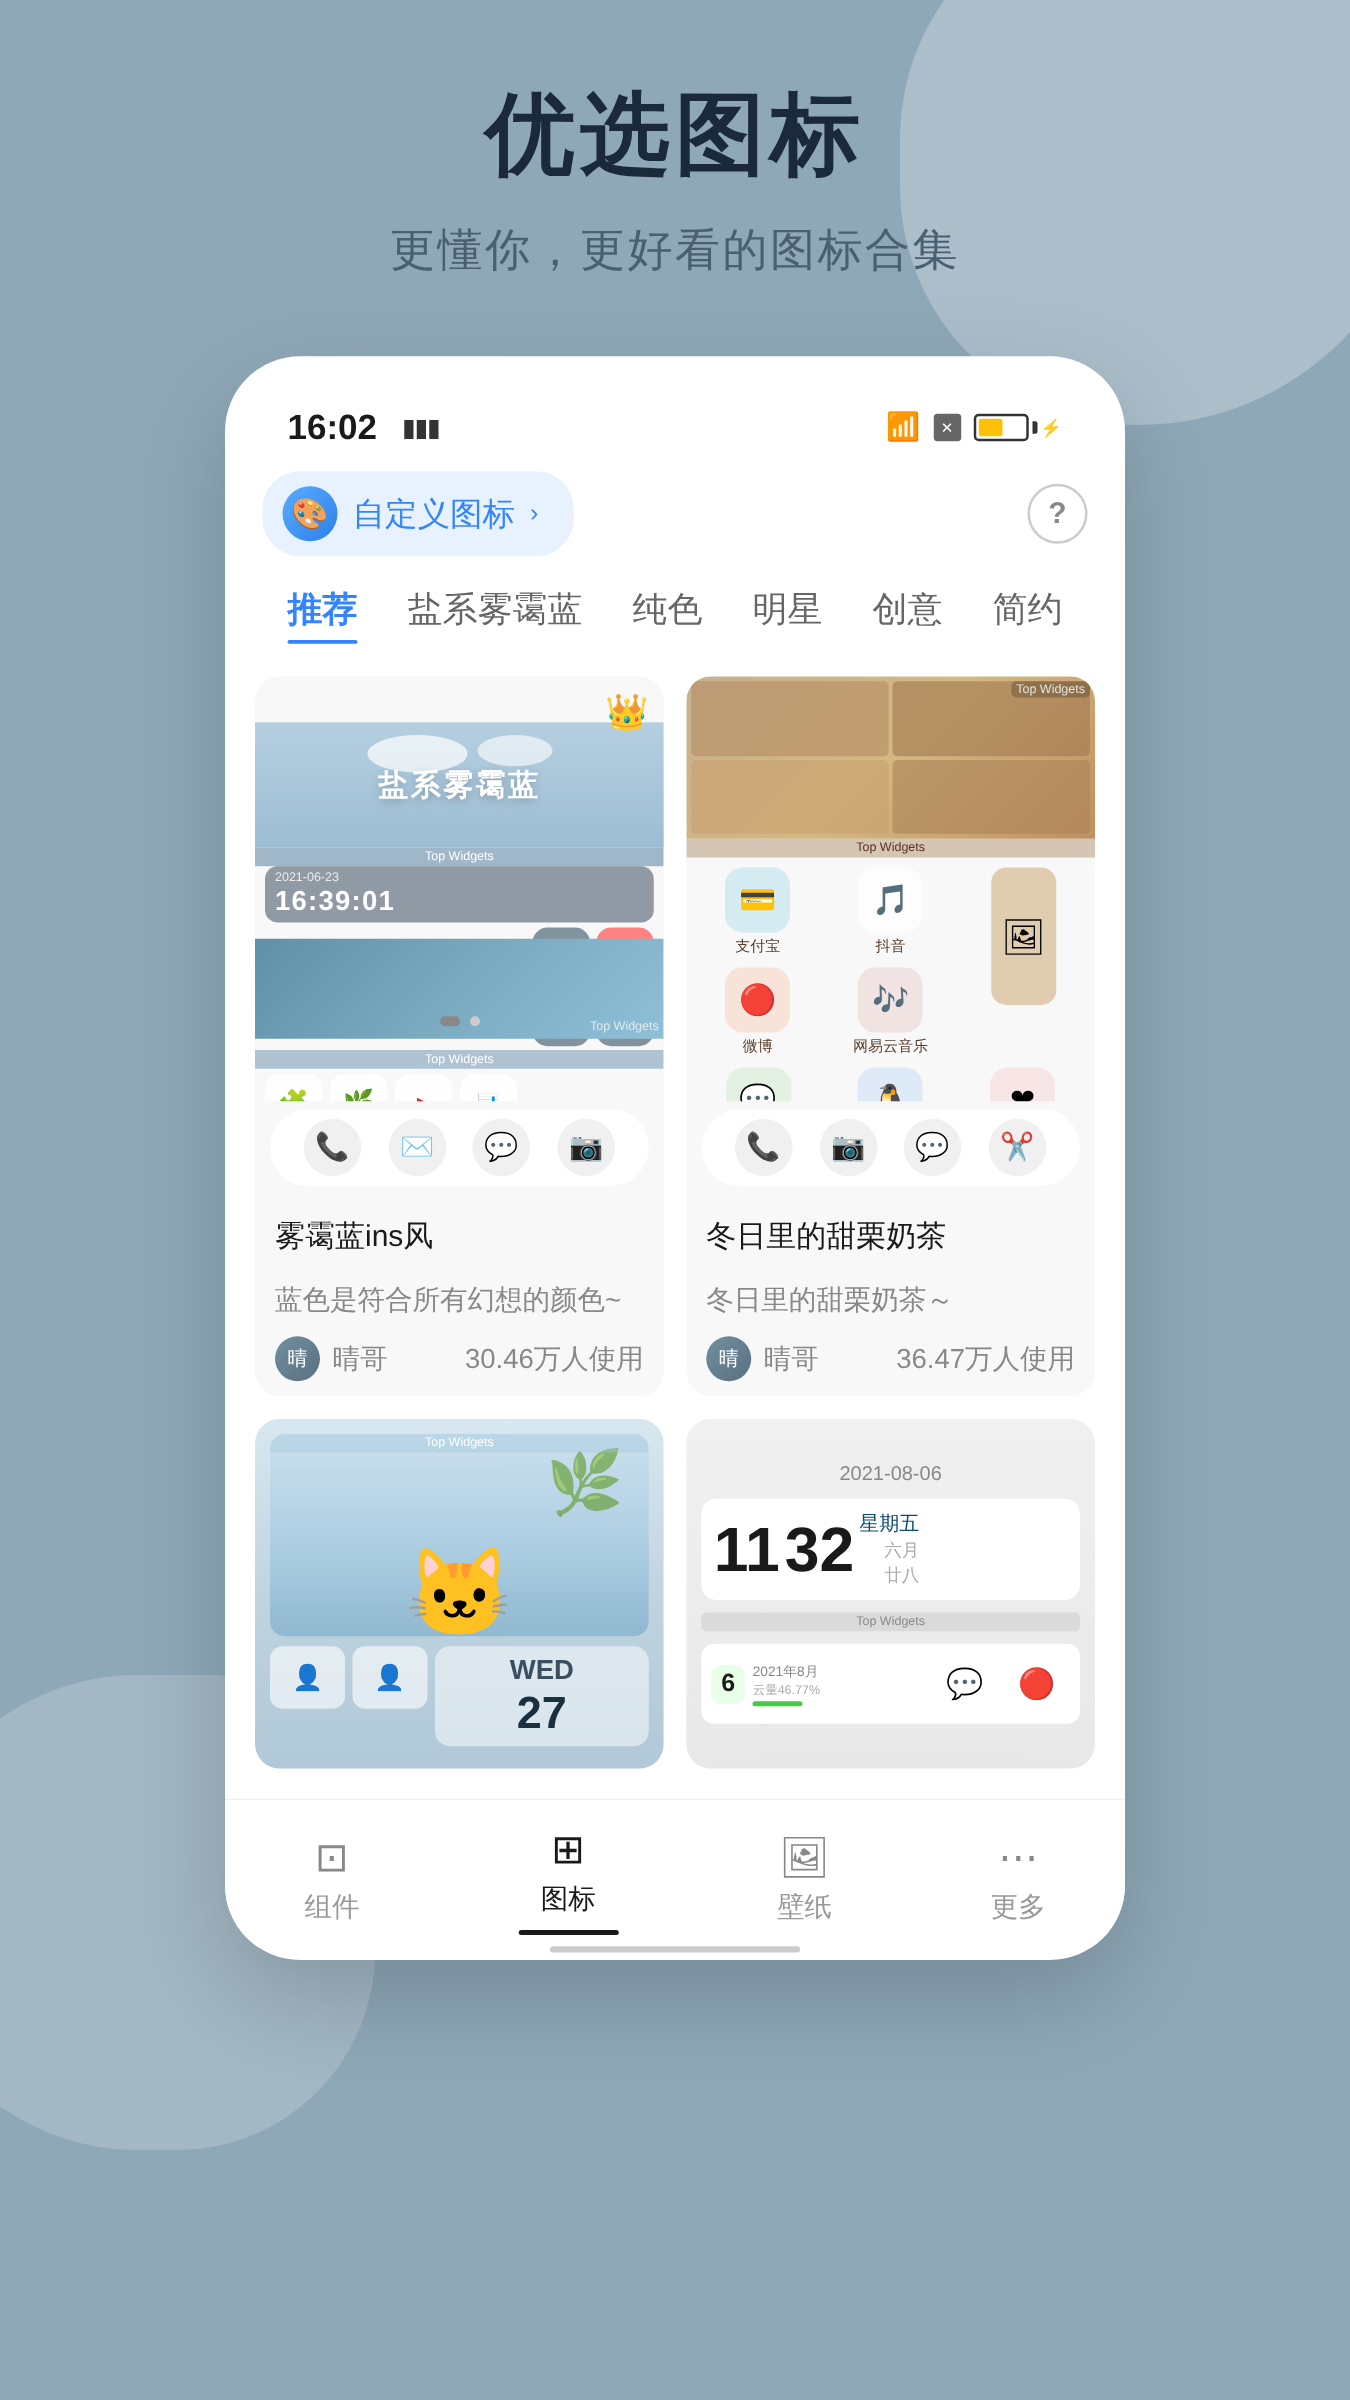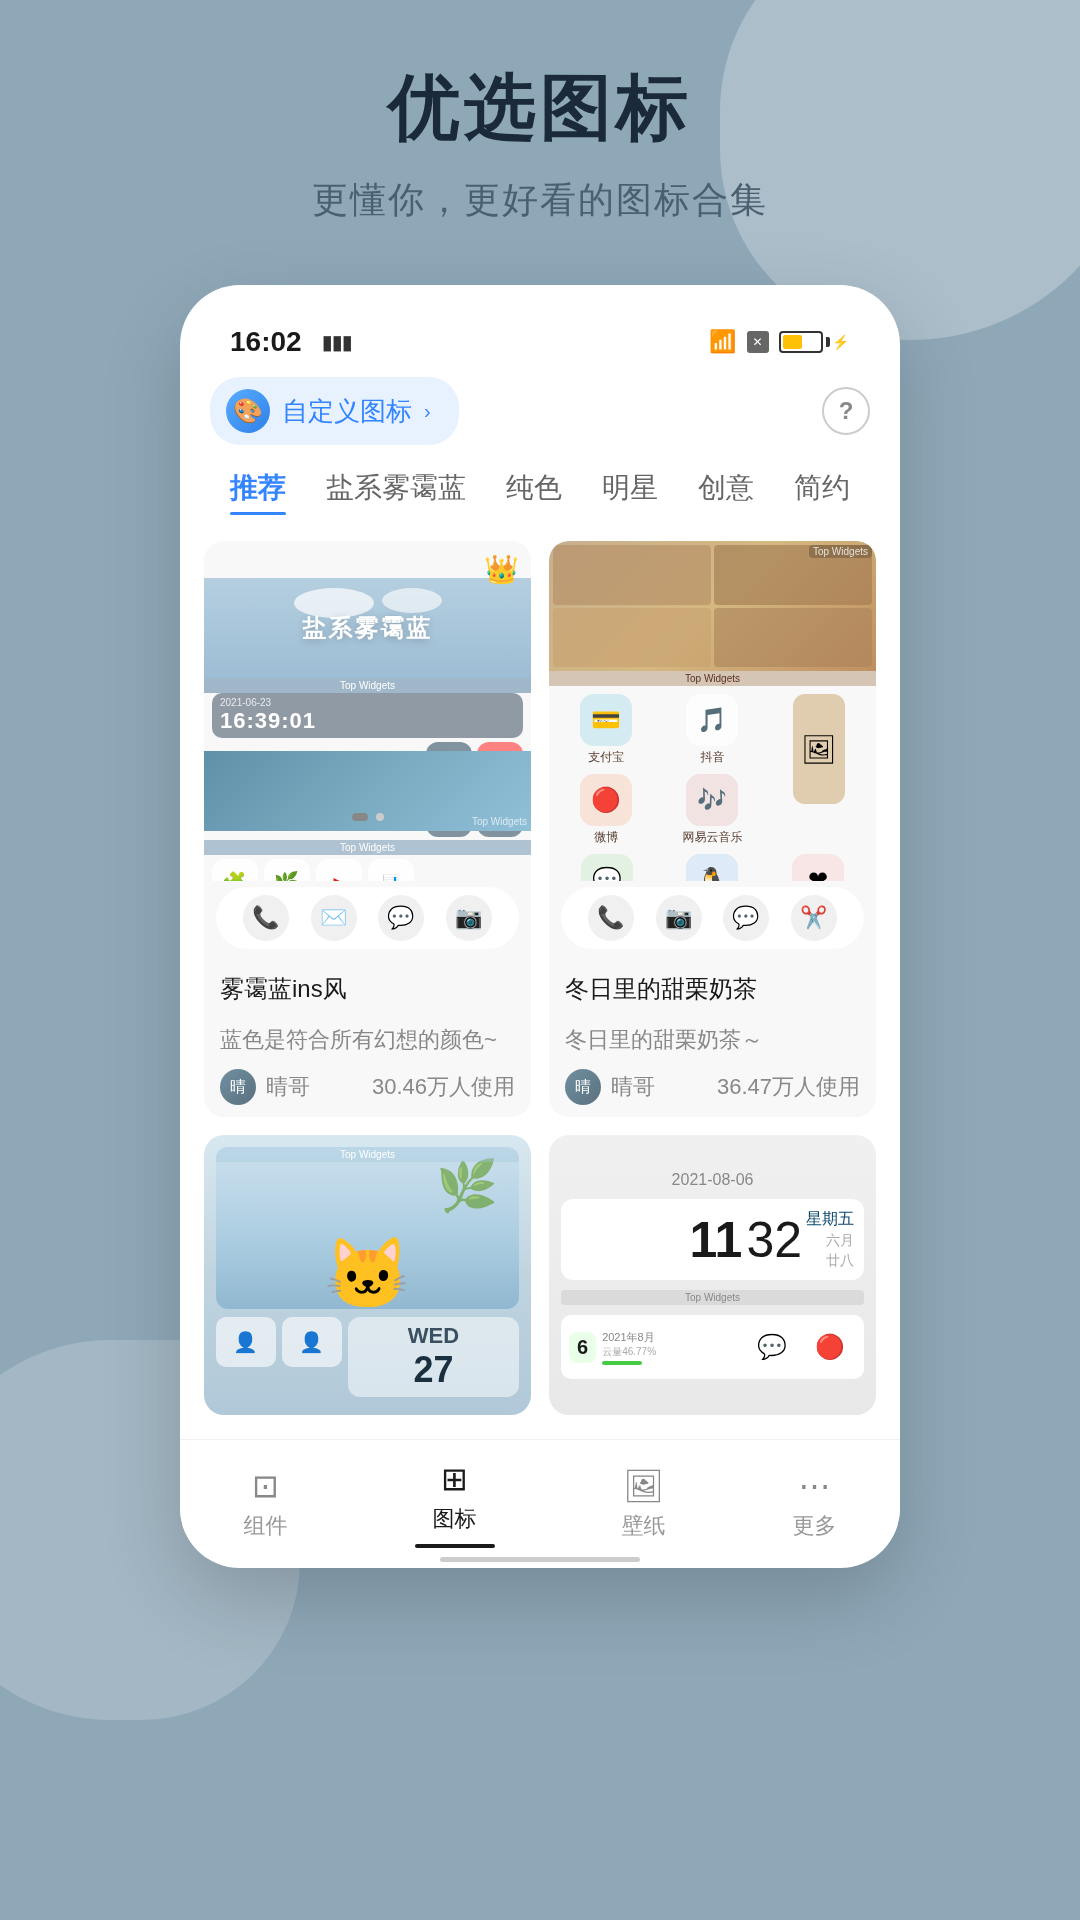--- a/index.html
+++ b/index.html
@@ -444,21 +444,21 @@
       flex-direction: column;
       padding: 16px 12px;
       gap: 10px;
     }
     .calendar-widget {
       background: #fff;
       border-radius: 12px;
       padding: 10px;
       display: flex;
       align-items: center;
-      justify-content: flex-end;
+      justify-content: flex-start;
     }
     .cal-number {
       font-size: 50px;
       font-weight: 900;
       color: #1a1a1a;
     }
     .cal-side {
       display: flex;
       flex-direction: column;
       align-items: flex-end;
@@ -767,21 +767,21 @@
         </div>
       </div>
 
       <div class="bottom-card">
         <div class="bottom-card-right" style="height:100%;">
 
           <div style="font-size:16px; color:#888; text-align:center;margin-top:20px;">2021-08-06</div>
 
           <div class="calendar-widget">
             <span class="cal-number">11</span>
-            <span style="font-size:50px; font-weight:400; color:#1a1a1a; margin:0 4px;">32</span>
+            <span style="font-size:50px; font-weight:700; color:#1a1a1a; margin:0 4px;">32</span>
             <div class="cal-side">
               <span class="cal-weekday">星期五</span>
               <span class="cal-lunar">六月</span>
               <span class="cal-lunar">廿八</span>
             </div>
           </div>
 
           <div style="background:rgba(180,180,180,0.3); font-size:10px; color:#888; text-align:center; padding:2px; border-radius:4px;">Top Widgets</div>
 
           <div style="display:flex; align-items:center; gap:6px; background:#fff; border-radius:10px; padding:6px 8px;">

